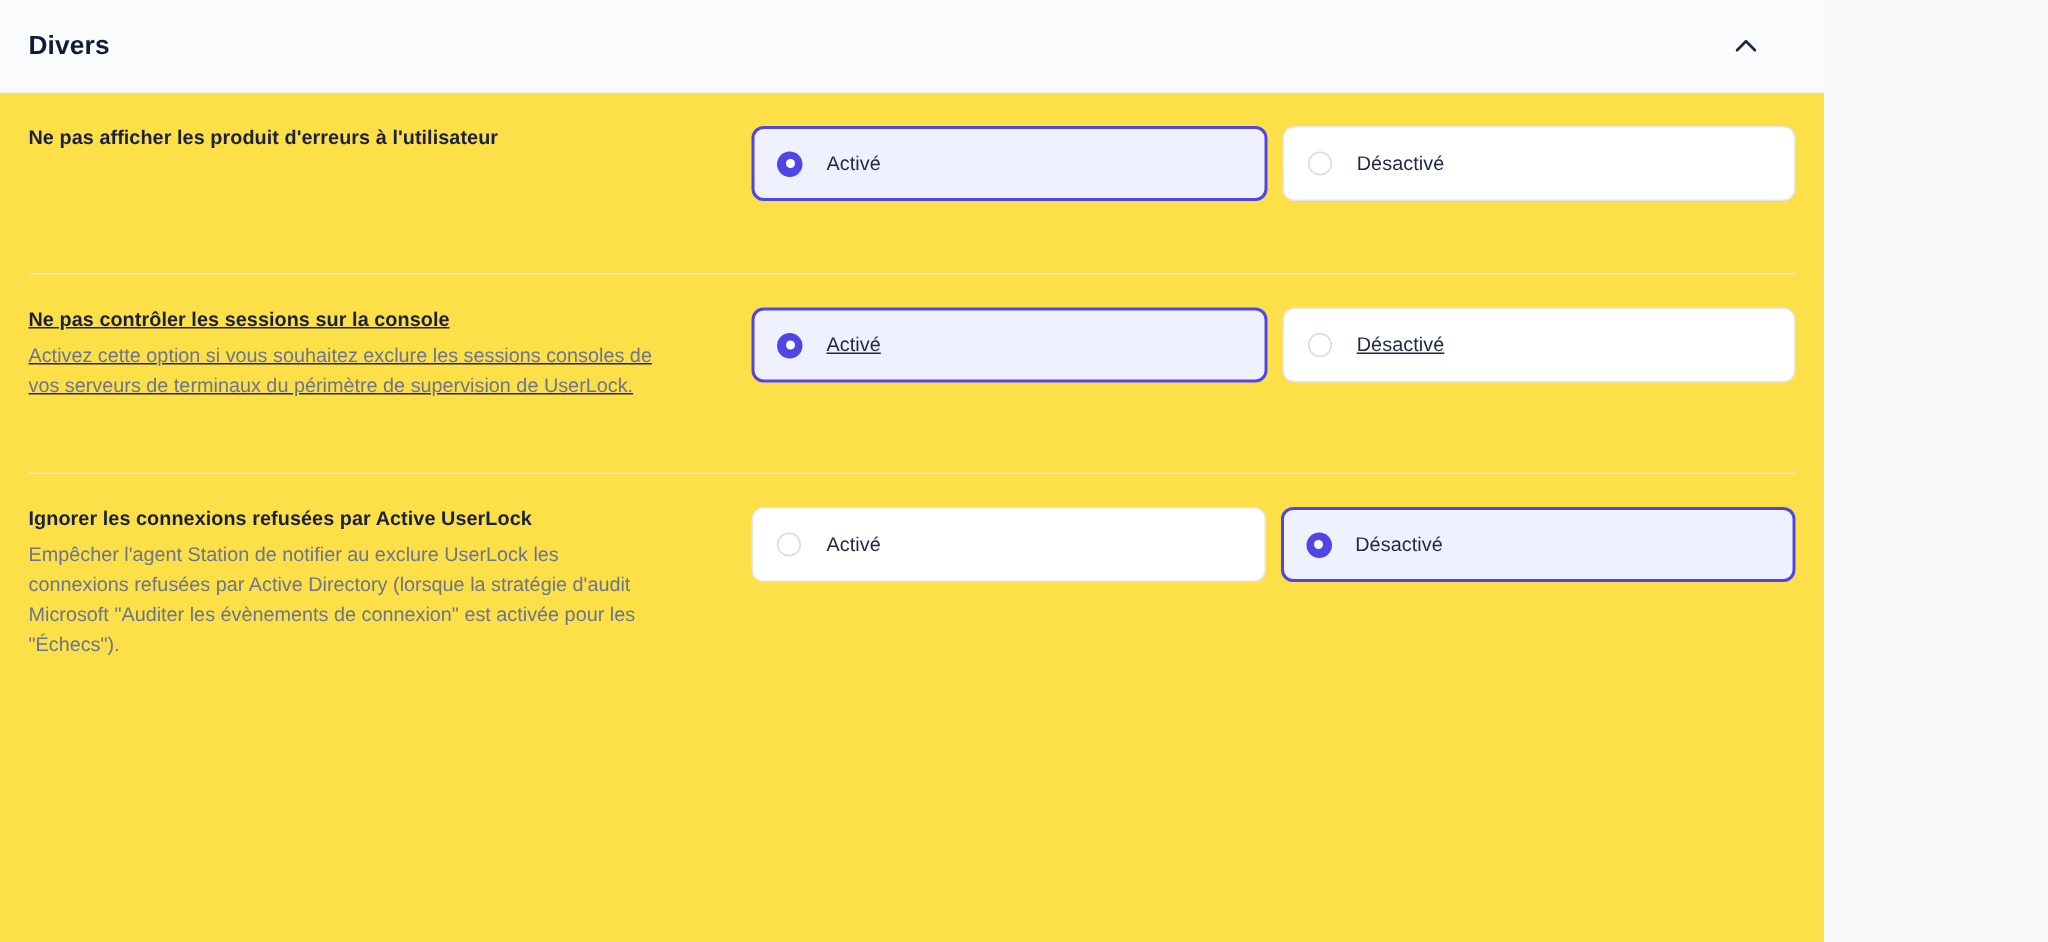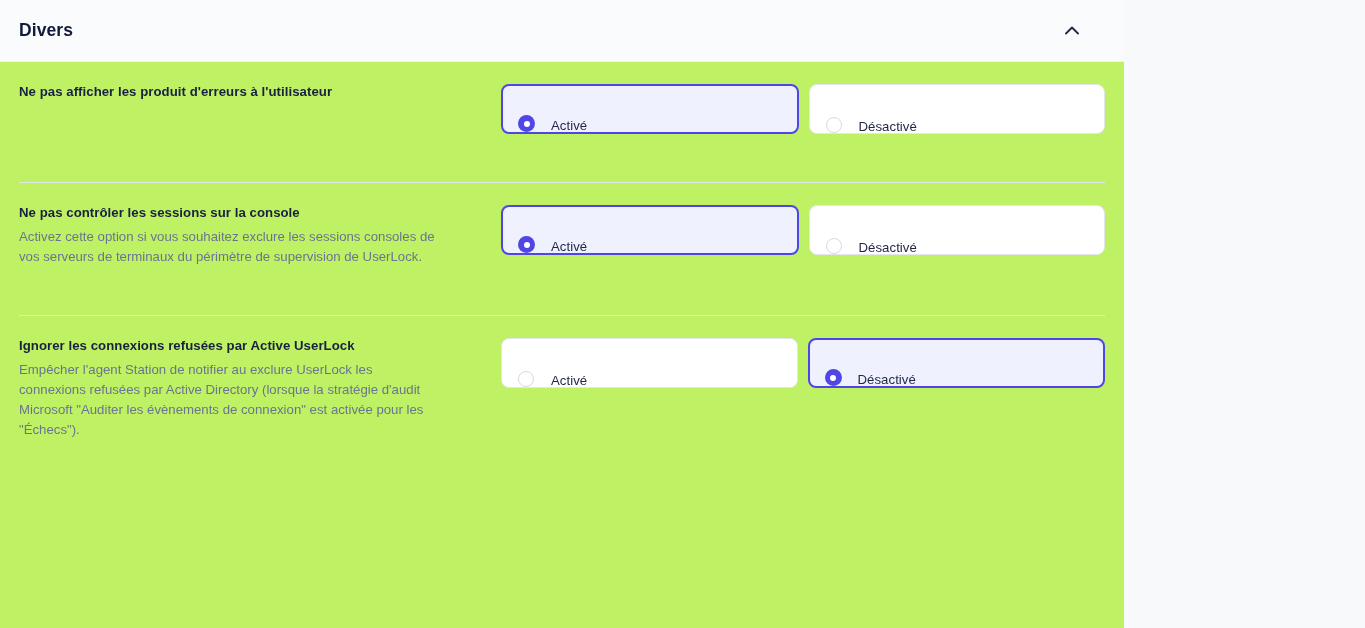--- a/index.html
+++ b/index.html
@@ -11,23 +11,23 @@
   body {
     width: 1365px;
     height: 628px;
     background: #f8f9fb;
     font-family: "Liberation Sans", sans-serif;
     color: #1f2544;
     overflow: hidden;
   }
 
   .panel {
-    width: 1124px;
+    width: 1216px;
     height: 628px;
-    background: #bef264;
+    background: #fde047;
     position: relative;
   }
 
   
   .panel-header {
     height: 62px;
     display: flex;
     align-items: center;
     justify-content: space-between;
     padding: 0 24px 0 19px;
@@ -96,21 +96,21 @@
     display: flex;
     gap: 10px;
     flex: 1 1 auto;
   }
 
   .radio-card {
     flex: 1 1 0;
     height: 50px;
     border-radius: 8px;
     display: flex;
-    align-items: flex-end;
+    align-items: center;
     padding: 0 0 0 16px;
     cursor: pointer;
     background: #ffffff;
     border: 1px solid #e3e5ec;
     transition: none;
   }
   .radio-card.selected {
     background: #f0f1fe;
     border: 2px solid #4f46e5;
     padding-left: 15px;
@@ -148,21 +148,21 @@
     font-size: 13.2px;
     color: #1f2544;
     margin-left: 17px;
     line-height: 1;
     letter-spacing: 0.05px;
   }
   .radio-card.selected .radio-text { margin-left: 16px; }
 
   
   .row-1 { padding-top: 22px; padding-bottom: 10px; }
-  .row-2 { padding-top: 22px; padding-bottom: 10px; }
+  .row-2 { padding-top: 22px; padding-bottom: 10px; text-decoration: underline; }
   .row-3 { padding-top: 22px; padding-bottom: 10px; }
 
   .spacer-1 { height: 38px; }
   .spacer-2 { height: 38px; }
 </style>
 </head>
 <body>
 
 <div class="panel">
 

